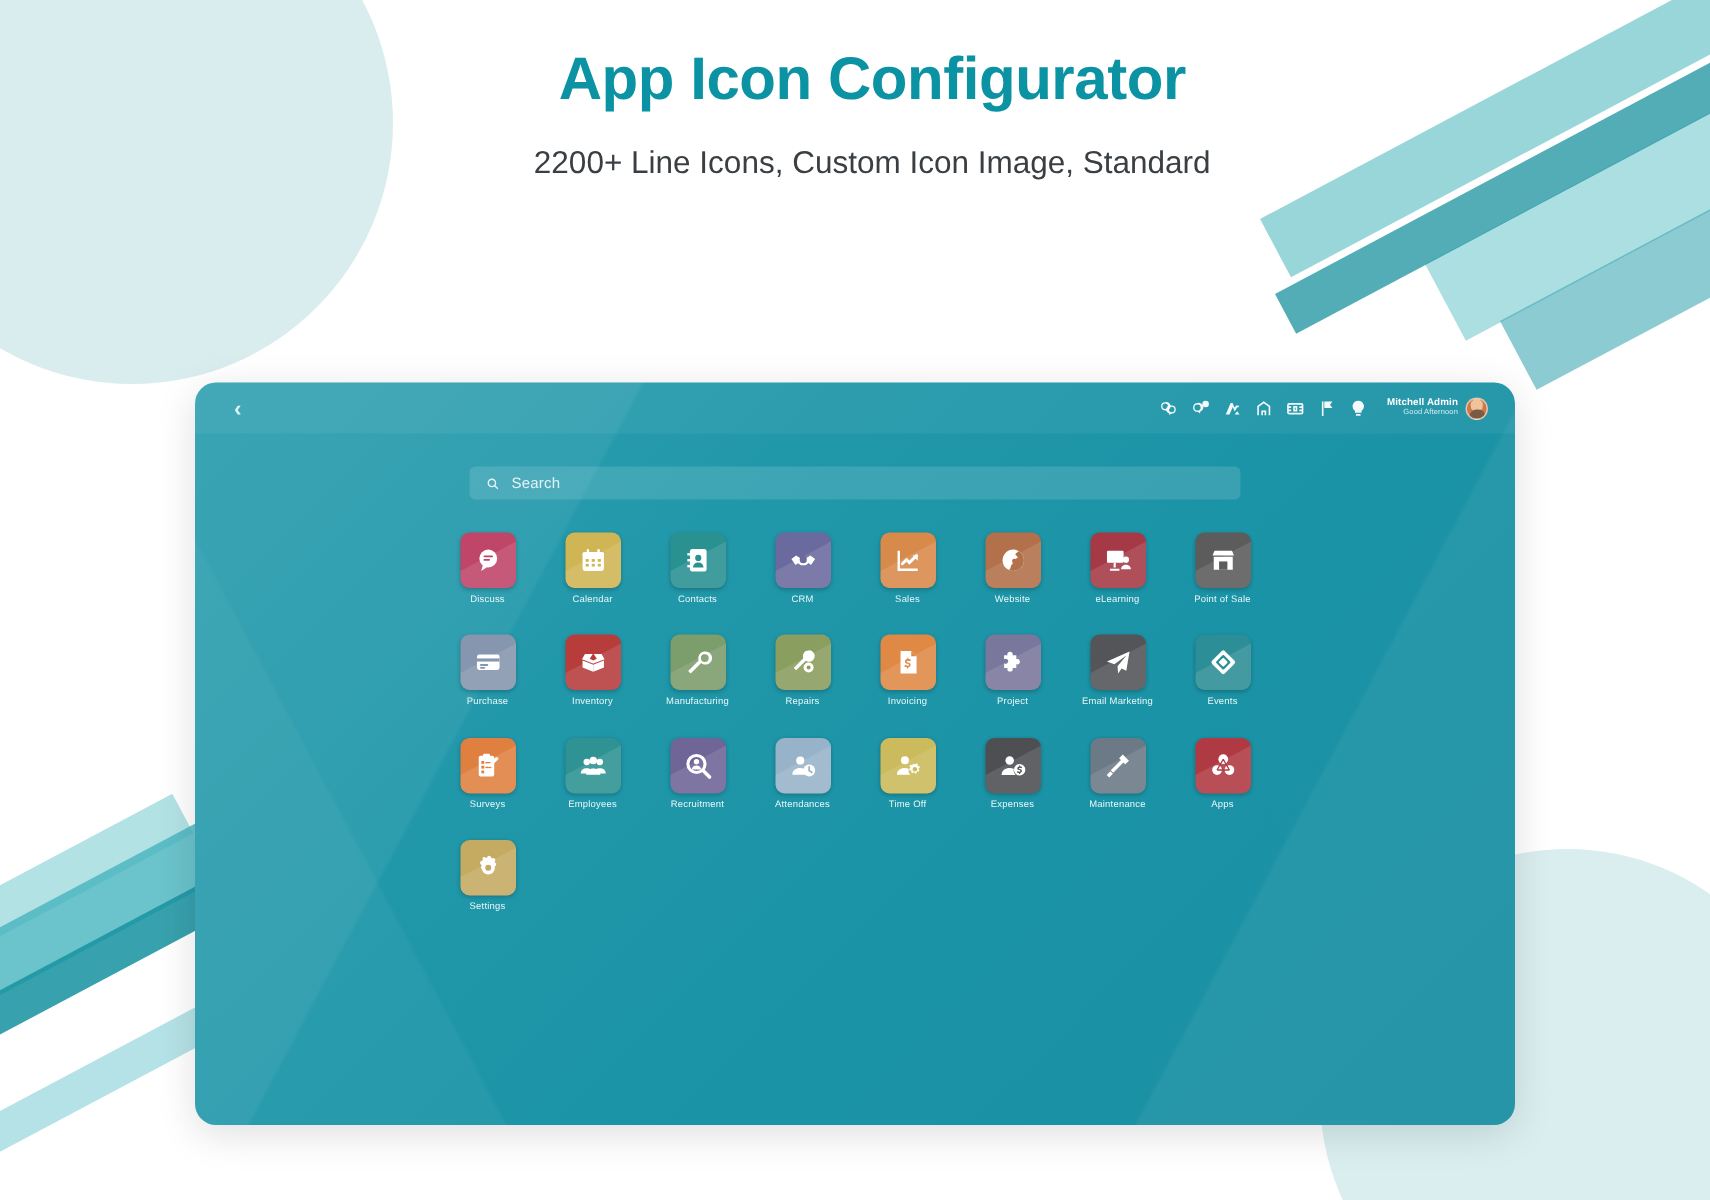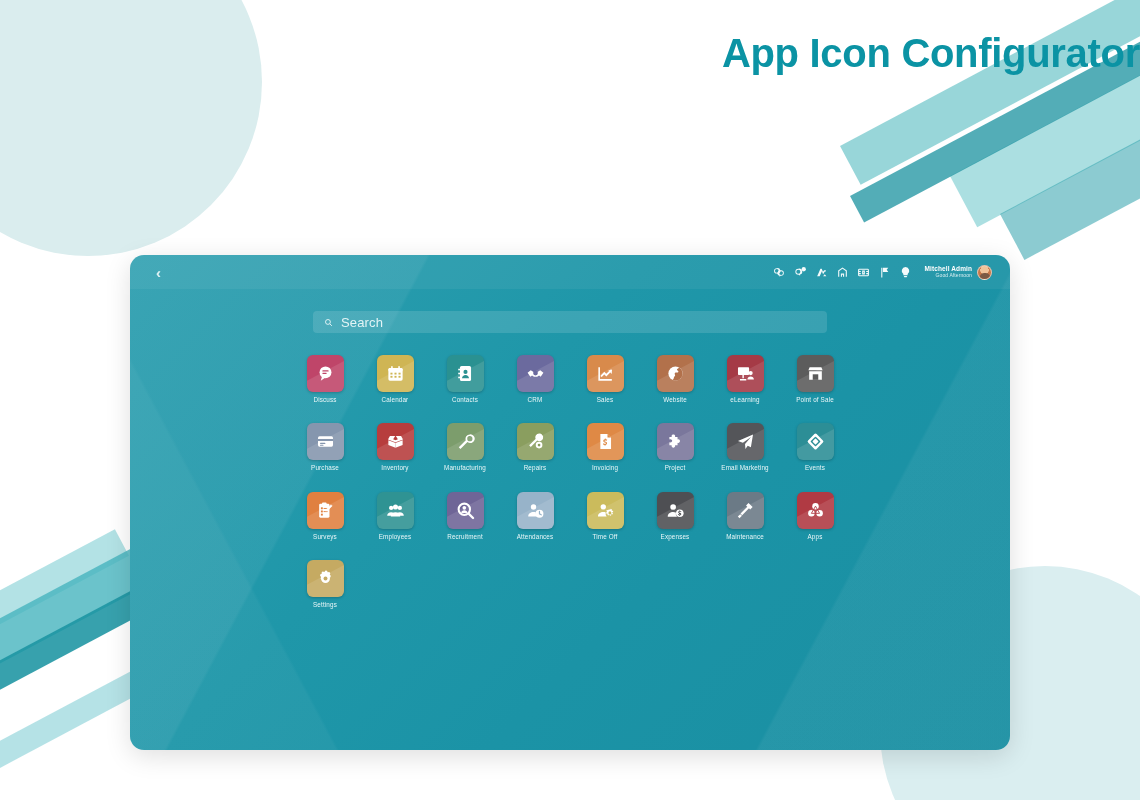--- a/index.html
+++ b/index.html
@@ -37,21 +37,21 @@
   .band-bl-1 { left:-150px; bottom:62px; width:470px; height:40px;
       background:rgba(70,180,190,.80); transform:rotate(-28deg); }
   .band-bl-2 { left:-150px; bottom:34px; width:470px; height:26px;
       background:rgba(27,148,162,.88); transform:rotate(-28deg); }
   .band-bl-3 { left:-40px; bottom:14px; width:300px; height:24px;
       background:rgba(150,214,219,.70); transform:rotate(-28deg); }
   .band-bl-4 { left:-150px; bottom:100px; width:300px; height:30px;
       background:rgba(128,206,211,.60); transform:rotate(-28deg); }
 
   
-  .hero { position:absolute; left:0; top:30px; width:1140px; text-align:right;padding-left:23px; }
+  .hero { position:absolute; left:0; top:30px; width:1140px; text-align:center;padding-left:23px; }
   .hero-title {
     font-size:40px; font-weight:bold; color:#0b93a4; letter-spacing:-0.3px;
     line-height:1.18;
   }
   .hero-sub {
     margin-top:18px; font-size:21px; color:#3a3f43; line-height:1.32; font-weight:400;
   }
 
   
   .window {
@@ -95,21 +95,21 @@
   }
 
   
   .search-row { position:relative; padding:22px 0 0 0; display:flex; justify-content:center; }
   .search-bar {
     width:514px; height:22px; border-radius:4px;
     background:rgba(255,255,255,.13);
     display:flex; align-items:center; gap:8px; padding:0 11px;
   }
   .search-ico svg{ width:9px; height:9px; display:block; }
-  .search-ph { font-size:13px; color:#e3f4f6; letter-spacing:.15px; }
+  .search-ph { font-size:10px; color:#e3f4f6; letter-spacing:.15px; }
 
   
   .grid {
     position:relative; margin:22px auto 0; width:560px;
     display:grid; grid-template-columns:repeat(8, 1fr); row-gap:20px;
   }
   .app { display:flex; flex-direction:column; align-items:center; cursor:pointer; }
   .tile {
     width:37px; height:37px; border-radius:6px;
     display:flex; align-items:center; justify-content:center;
@@ -138,20 +138,21 @@
   <div class="deco band band-tr-2"></div>
   <div class="deco band band-tr-4"></div>
   <div class="deco band band-bl-4"></div>
   <div class="deco band band-bl-1"></div>
   <div class="deco band band-bl-2"></div>
   <div class="deco band band-bl-3"></div>
 
   <div class="hero">
     <div class="hero-title">App Icon Configurator</div>
     <div class="hero-sub">
+      <div>2200+ Line Icons, Custom Icon Image, Standard</div>
     </div>
   </div>
 
   <div class="window">
 
     <div class="window-chrome">
       <div class="back-chevron">‹</div>
 
       <div class="sys-tray">
         <span class="tray-ico">

